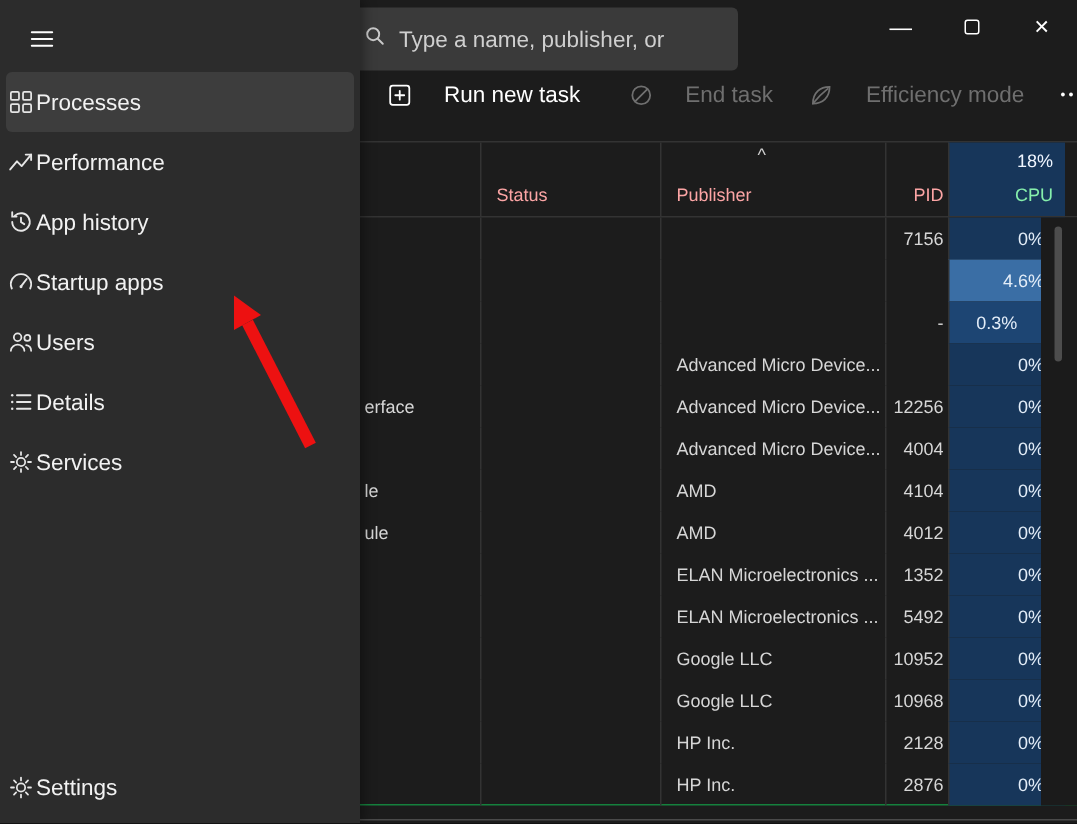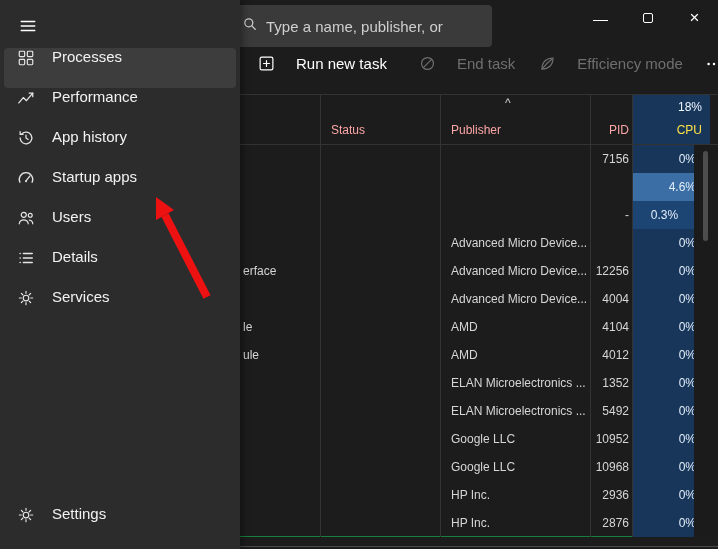--- a/index.html
+++ b/index.html
@@ -29,21 +29,21 @@
   
   .table-header { position:absolute; top:94px; left:0; right:0; height:51px; border-top:1px solid #333;
                   border-bottom:1px solid #333; }
   .col { position:absolute; top:0; bottom:0; border-left:1px solid #333; }
   .col-status    { left:320px; width:120px; }
   .col-publisher { left:440px; width:150px; }
   .col-pid       { left:590px; width:42px; }
   .col-cpu       { left:632px; width:78px; background:var(--heat-low,#17365a); color:#e3edf8; }
   .col-label { position:absolute; bottom:7px; left:10px; font-size:12px; color:#fca5a5; white-space:nowrap; }
   .col-pid .col-label { left:auto; right:3px; }
-  .col-cpu .col-label { left:auto; right:8px; color:#fde047; }
+  .col-cpu .col-label { left:auto; right:8px; color:#86efac; }
   .sort-caret { position:absolute; top:1px; left:64px; color:#cfcfcf; font-size:12px; }
   .cpu-total { position:absolute; top:5px; right:8px; font-size:12px; color:#f0f6ff; }
 
   .rows { position:absolute; top:145px; left:0; right:0; height:392px; border-bottom:1px solid #15803d; }
   .prow { position:relative; height:28px; font-size:12px; color:#d6d6d6; }
   .cell { position:absolute; top:0; height:28px; line-height:28px; border-left:1px solid #333; overflow:hidden; }
   .c-name   { left:240px; width:80px;  border-left:none; padding-left:3px; }
   .c-status { left:320px; width:120px; }
   .c-pub    { left:440px; width:150px; padding-left:10px; white-space:nowrap; }
   .c-pid    { left:590px; width:42px;  text-align:right; padding-right:3px; }
@@ -51,22 +51,22 @@
 
   .scrollbar { position:absolute; top:145px; height:392px; left:694px; width:24px; background:#1b1b1b; z-index:5; }
   .scroll-thumb { position:absolute; top:6px; left:9px; width:5px; height:90px; border-radius:3px; background:#4d4d4d; }
   .bottom-line { position:absolute; left:240px; right:0; bottom:2px; height:1px; background:#4a4a4a; }
 
   
   .sidebar { position:absolute; left:0; top:0; width:240px; height:549px; background:#2c2c2c; z-index:10;
              box-shadow:2px 0 8px rgba(0,0,0,.4); }
   .hamburger { margin:10px 0 6px 10px; width:36px; height:32px; display:flex; align-items:center; justify-content:center;
                border-radius:4px; color:#ffffff; }
-  .nav-item { height:40px; margin:0 4px; border-radius:4px; display:flex; align-items:flex-start; gap:16px;
-              padding-left:12px; color:#f2f2f2; font-size:15px; }
+  .nav-item { height:40px; margin:0 4px; border-radius:4px; display:flex; align-items:center; 
+              color:#f2f2f2; font-size:15px; }
   .nav-item.selected { background:#3d3d3d; }
   .nav-icon { width:20px; height:20px; display:flex; align-items:center; justify-content:center; color:#e6e6e6; }
   .settings-item { position:absolute; bottom:4px; left:4px; right:4px; margin:0; }
 
   
   .arrow-overlay { position:absolute; inset:0; z-index:20; pointer-events:none; }
 </style>
 </head>
 <body>
 
@@ -228,21 +228,21 @@
       <div class="cell c-name"></div>
       <div class="cell c-status"></div>
       <div class="cell c-pub">Google LLC</div>
       <div class="cell c-pid">10968</div>
       <div class="cell c-cpu" style="background: rgb(23, 54, 90);">0%</div>
     </div>
       <div class="prow">
       <div class="cell c-name"></div>
       <div class="cell c-status"></div>
       <div class="cell c-pub">HP Inc.</div>
-      <div class="cell c-pid">2936</div>
+      <div class="cell c-pid">2128</div>
       <div class="cell c-cpu" style="background: rgb(23, 54, 90);">0%</div>
     </div>
       <div class="prow">
       <div class="cell c-name"></div>
       <div class="cell c-status"></div>
       <div class="cell c-pub">HP Inc.</div>
       <div class="cell c-pid">2876</div>
       <div class="cell c-cpu" style="background: rgb(23, 54, 90);">0%</div>
     </div>
     </div>

